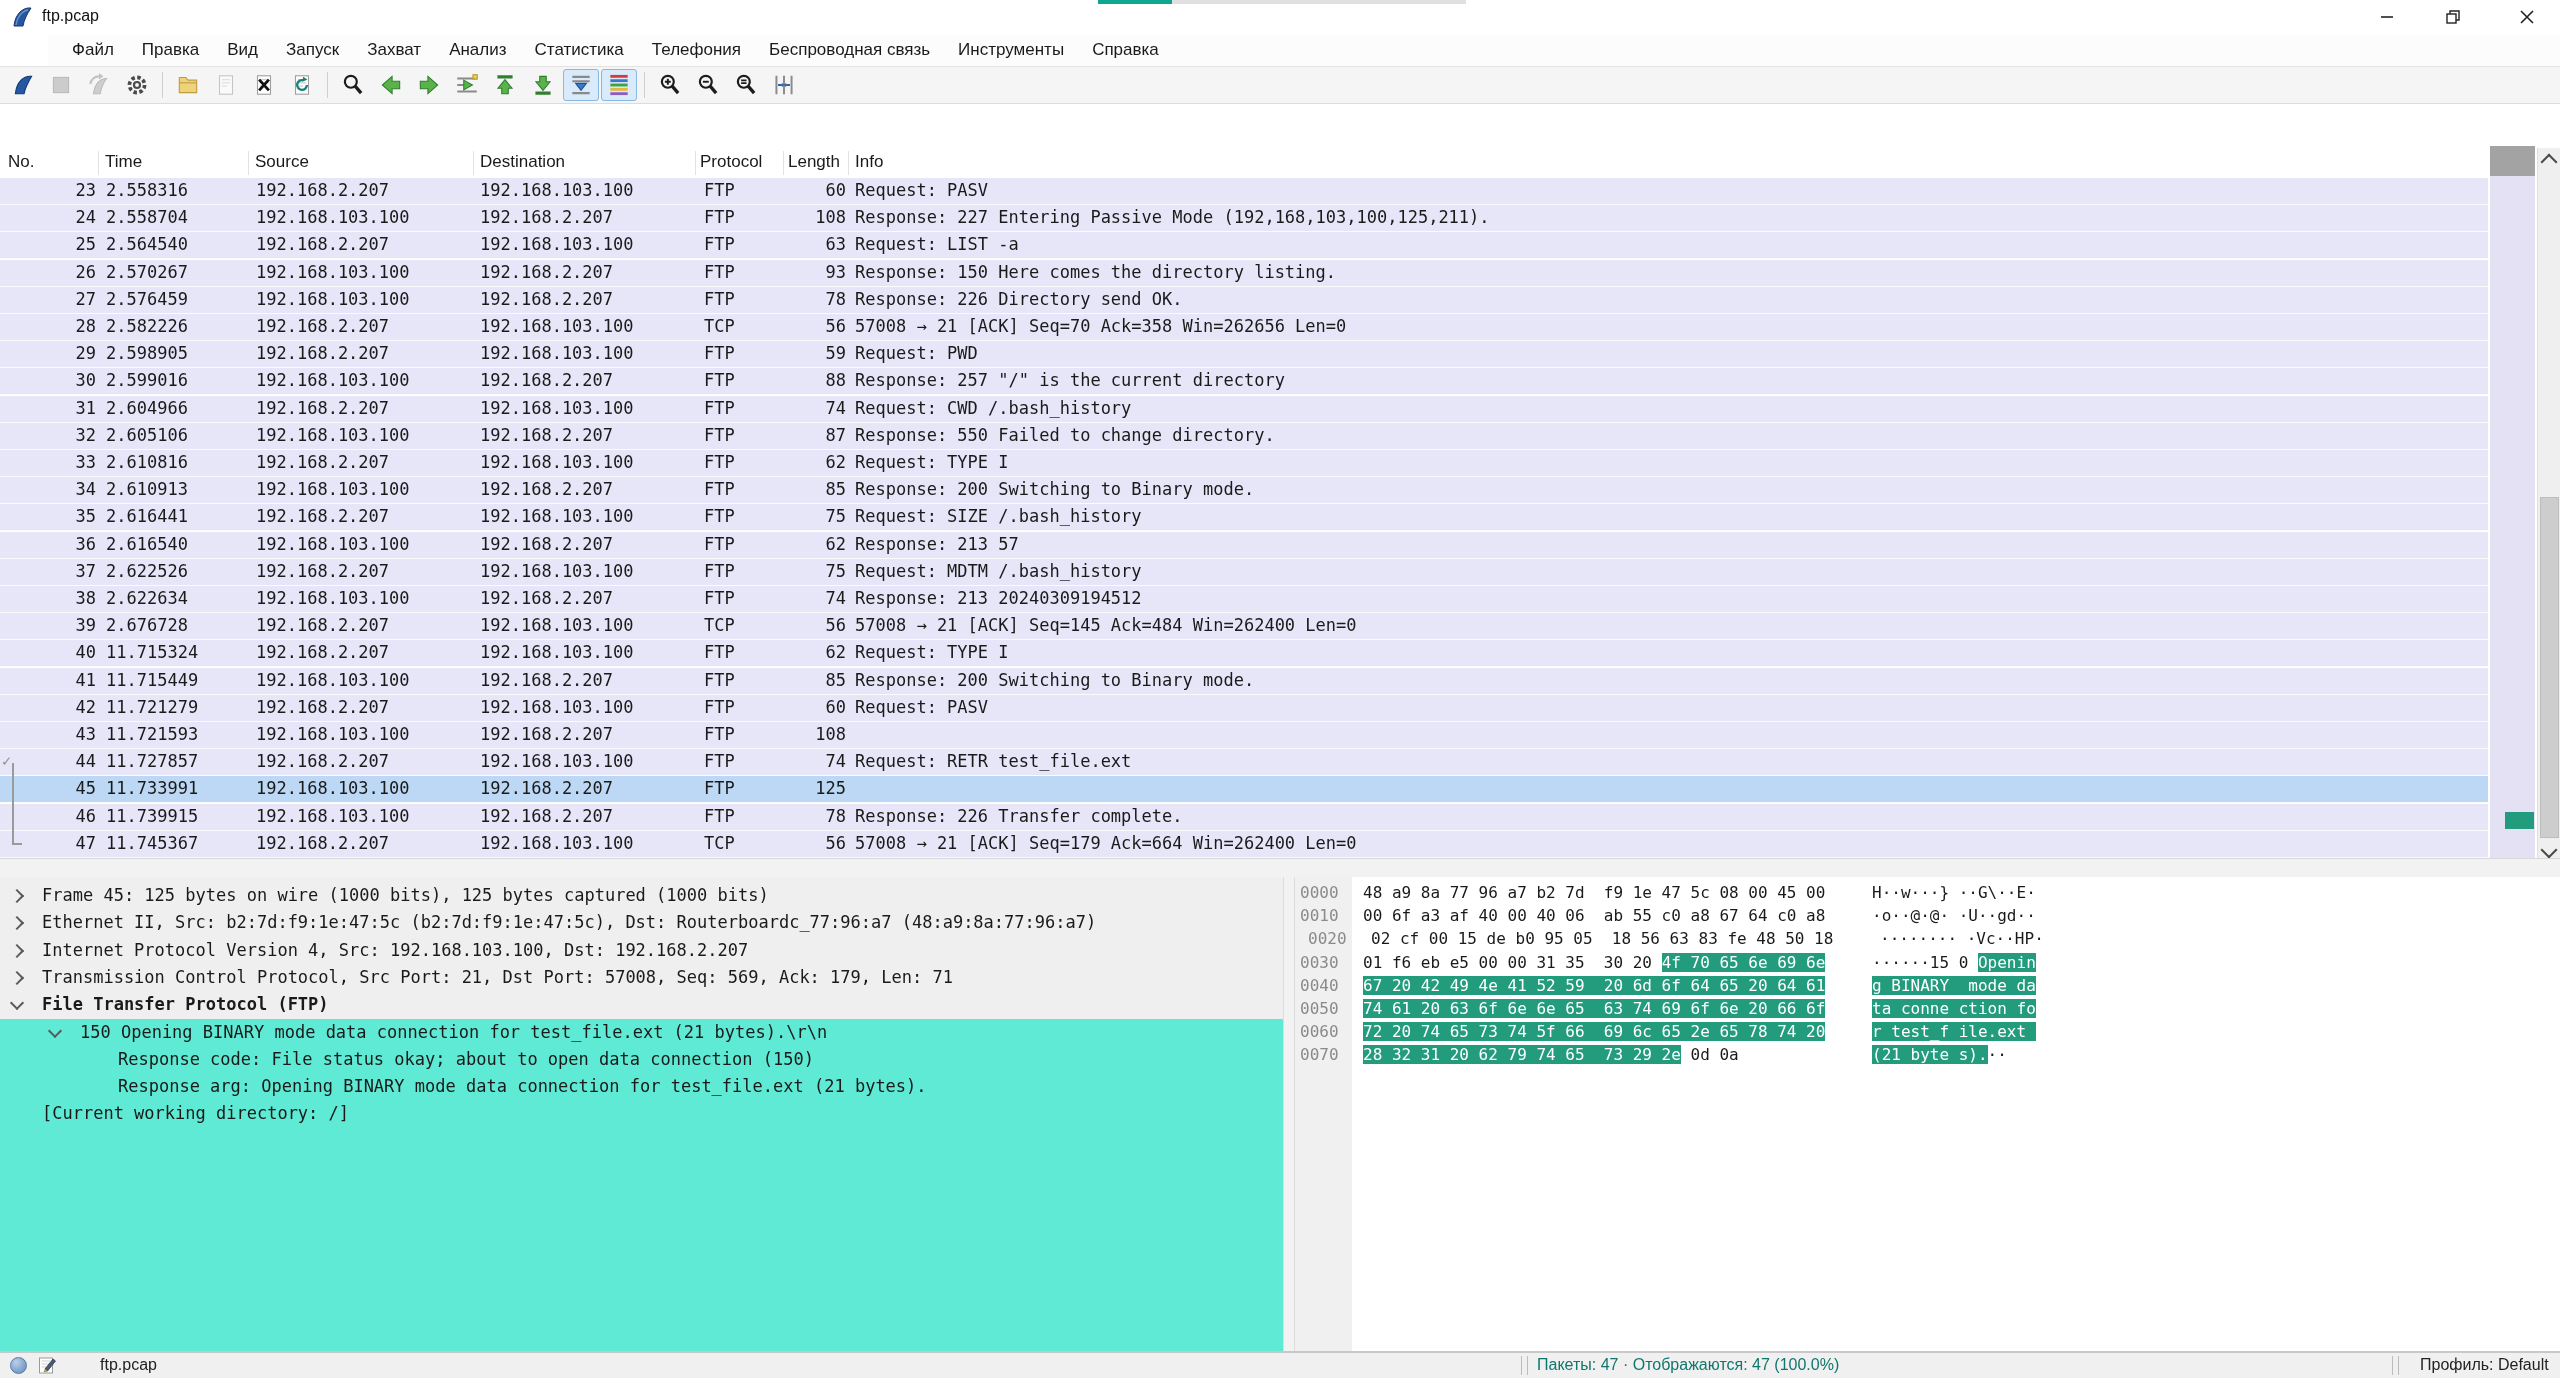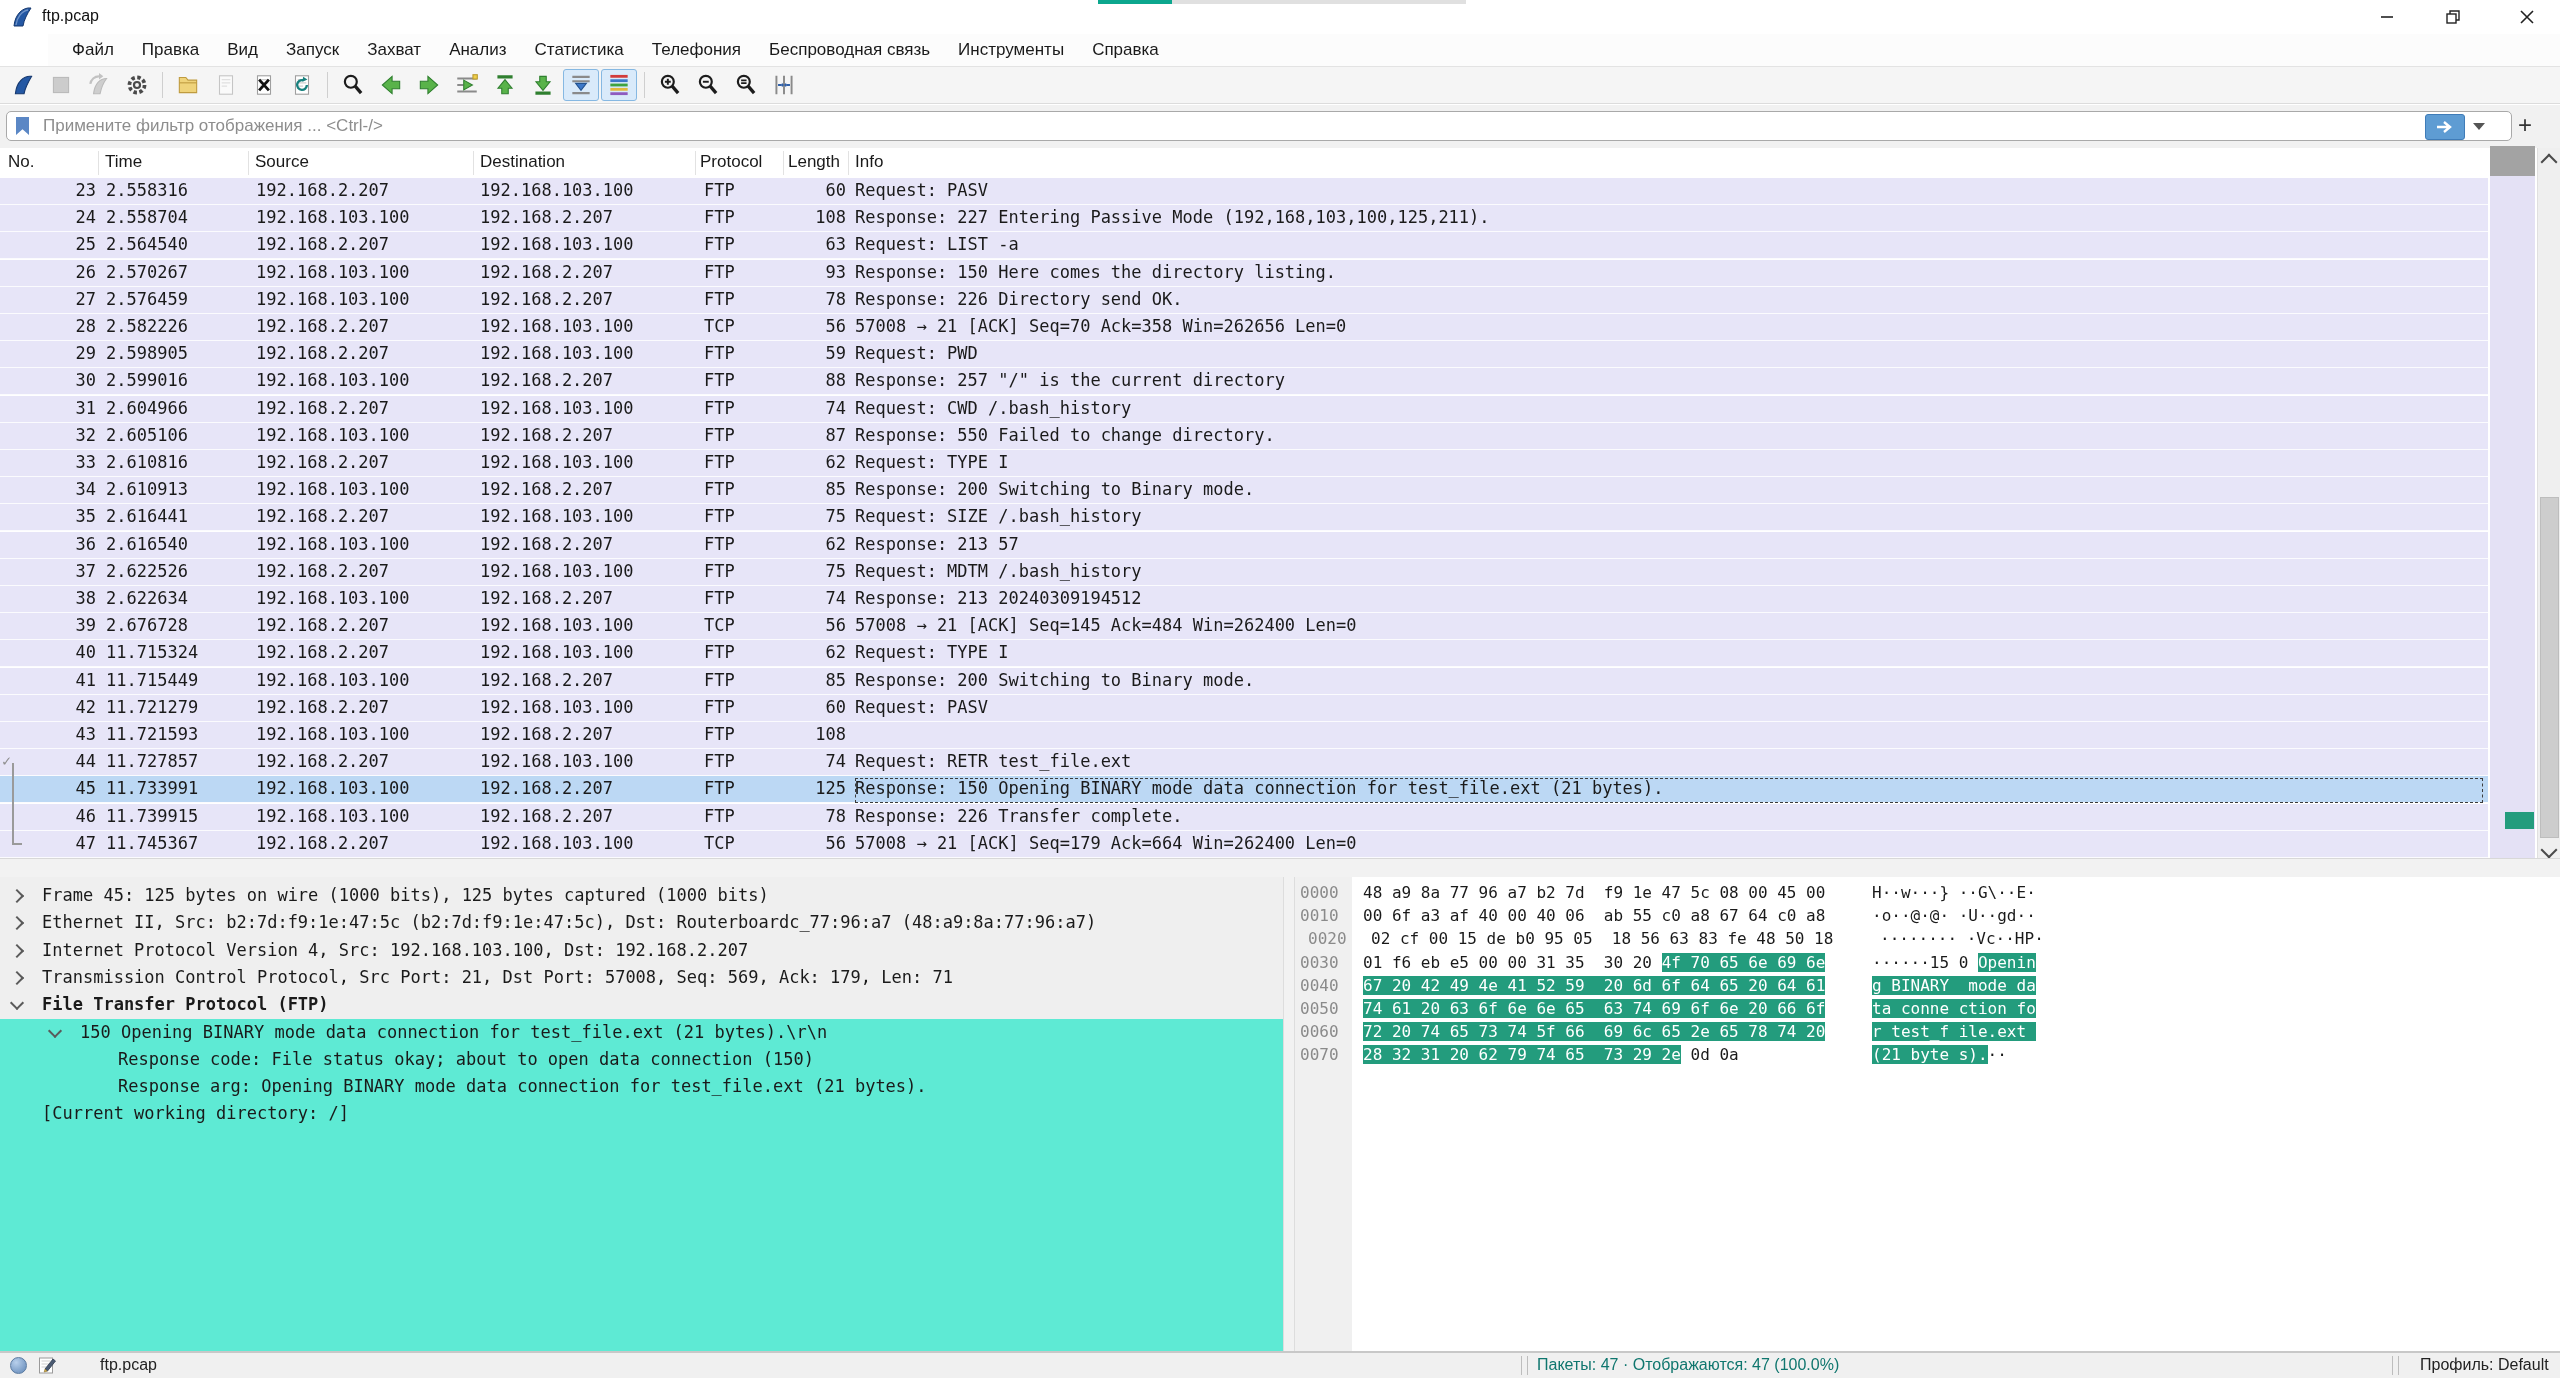--- a/index.html
+++ b/index.html
@@ -265,33 +265,20 @@
       </div>
       <div class="tbtn">
         <svg width="26" height="26" viewBox="0 0 24 24">
           <path d="M5 3.5v17M12 3.5v17M19 3.5v17" stroke="#8a8a8a" stroke-width="1.8"></path>
           <path d="M6.5 12h3.5M17.5 12H14" stroke="#2f5fa8" stroke-width="2"></path>
           <path d="M10 10l2 2-2 2zM14 10l-2 2 2 2z" fill="#2f5fa8"></path>
         </svg>
       </div>
     </div>
 
-  <div class="abs" id="filterbar">
-    <div class="abs" id="filter-field">
-      <span class="abs" id="bookmark"></span>
-      <span class="abs" id="filter-placeholder">Примените фильтр отображения ... &lt;Ctrl-/&gt;</span>
-      <span class="abs" id="apply-btn">
-        <svg width="20" height="14" viewBox="0 0 20 14">
-            <path d="M2 7h11M9 2l6 5-6 5" stroke="#fff" stroke-width="2.4" fill="none"></path>
-          </svg>
-      </span>
-      <span class="abs" id="apply-chevron"></span>
-    </div>
-    <span class="abs" id="filter-plus">+</span>
-  </div>
 
   <div class="abs" id="plist">
     <div class="abs" id="plist-header">
         <span class="hcell" style="left: 8px;">No.</span>
         <span class="hcell" style="left: 105px;">Time</span>
         <span class="hcell" style="left: 255px;">Source</span>
         <span class="hcell" style="left: 480px;">Destination</span>
         <span class="hcell" style="left: 700px;">Protocol</span>
         <span class="hcell" style="left: 788px;">Length</span>
         <span class="hcell" style="left: 855px;">Info</span>
@@ -318,21 +305,21 @@
         <div class="prow" style="top: 326.4px;"><span class="c-no">35</span><span class="c-time">2.616441</span><span class="c-src">192.168.2.207</span><span class="c-dst">192.168.103.100</span><span class="c-proto">FTP</span><span class="c-len">75</span><span class="c-info">Request: SIZE /.bash_history</span></div>
         <div class="prow" style="top: 353.6px;"><span class="c-no">36</span><span class="c-time">2.616540</span><span class="c-src">192.168.103.100</span><span class="c-dst">192.168.2.207</span><span class="c-proto">FTP</span><span class="c-len">62</span><span class="c-info">Response: 213 57</span></div>
         <div class="prow" style="top: 380.8px;"><span class="c-no">37</span><span class="c-time">2.622526</span><span class="c-src">192.168.2.207</span><span class="c-dst">192.168.103.100</span><span class="c-proto">FTP</span><span class="c-len">75</span><span class="c-info">Request: MDTM /.bash_history</span></div>
         <div class="prow" style="top: 408px;"><span class="c-no">38</span><span class="c-time">2.622634</span><span class="c-src">192.168.103.100</span><span class="c-dst">192.168.2.207</span><span class="c-proto">FTP</span><span class="c-len">74</span><span class="c-info">Response: 213 20240309194512</span></div>
         <div class="prow" style="top: 435.2px;"><span class="c-no">39</span><span class="c-time">2.676728</span><span class="c-src">192.168.2.207</span><span class="c-dst">192.168.103.100</span><span class="c-proto">TCP</span><span class="c-len">56</span><span class="c-info">57008 → 21 [ACK] Seq=145 Ack=484 Win=262400 Len=0</span></div>
         <div class="prow" style="top: 462.4px;"><span class="c-no">40</span><span class="c-time">11.715324</span><span class="c-src">192.168.2.207</span><span class="c-dst">192.168.103.100</span><span class="c-proto">FTP</span><span class="c-len">62</span><span class="c-info">Request: TYPE I</span></div>
         <div class="prow" style="top: 489.6px;"><span class="c-no">41</span><span class="c-time">11.715449</span><span class="c-src">192.168.103.100</span><span class="c-dst">192.168.2.207</span><span class="c-proto">FTP</span><span class="c-len">85</span><span class="c-info">Response: 200 Switching to Binary mode.</span></div>
         <div class="prow" style="top: 516.8px;"><span class="c-no">42</span><span class="c-time">11.721279</span><span class="c-src">192.168.2.207</span><span class="c-dst">192.168.103.100</span><span class="c-proto">FTP</span><span class="c-len">60</span><span class="c-info">Request: PASV</span></div>
         <div class="prow" style="top: 544px;"><span class="c-no">43</span><span class="c-time">11.721593</span><span class="c-src">192.168.103.100</span><span class="c-dst">192.168.2.207</span><span class="c-proto">FTP</span><span class="c-len">108</span></div>
         <div class="prow" style="top: 571.2px;"><span class="c-no">44</span><span class="c-time">11.727857</span><span class="c-src">192.168.2.207</span><span class="c-dst">192.168.103.100</span><span class="c-proto">FTP</span><span class="c-len">74</span><span class="c-info">Request: RETR test_file.ext</span></div>
-        <div class="prow sel" style="top: 598.4px;"><span class="c-no">45</span><span class="c-time">11.733991</span><span class="c-src">192.168.103.100</span><span class="c-dst">192.168.2.207</span><span class="c-proto">FTP</span><span class="c-len">125</span><span class="c-info">Response: 150 Opening BINARY mode data connection for test_file.ext (21 bytes).</span></div>
+        <div class="prow sel" style="top: 598.4px;"><span class="c-no">45</span><span class="c-time">11.733991</span><span class="c-src">192.168.103.100</span><span class="c-dst">192.168.2.207</span><span class="c-proto">FTP</span><span class="c-len">125</span></div>
         <div class="prow" style="top: 625.6px;"><span class="c-no">46</span><span class="c-time">11.739915</span><span class="c-src">192.168.103.100</span><span class="c-dst">192.168.2.207</span><span class="c-proto">FTP</span><span class="c-len">78</span><span class="c-info">Response: 226 Transfer complete.</span></div>
         <div class="prow" style="top: 652.8px;"><span class="c-no">47</span><span class="c-time">11.745367</span><span class="c-src">192.168.2.207</span><span class="c-dst">192.168.103.100</span><span class="c-proto">TCP</span><span class="c-len">56</span><span class="c-info">57008 → 21 [ACK] Seq=179 Ack=664 Win=262400 Len=0</span></div>
         <div class="abs" id="rel-line" style="top: 585.2px; height: 81.6px;"></div>
         <div class="abs" id="rel-corner" style="top: 664.8px; width: 10px;"></div>
         <div class="abs" id="rel-check" style="top: 574.2px;">✓</div>
       </div>
   </div>
   <div class="abs" id="minimap-corner"></div>
   <div class="abs" id="minimap"></div>
   <div class="abs" id="minimap-sel" style="background: rgb(35, 156, 125);"></div>

